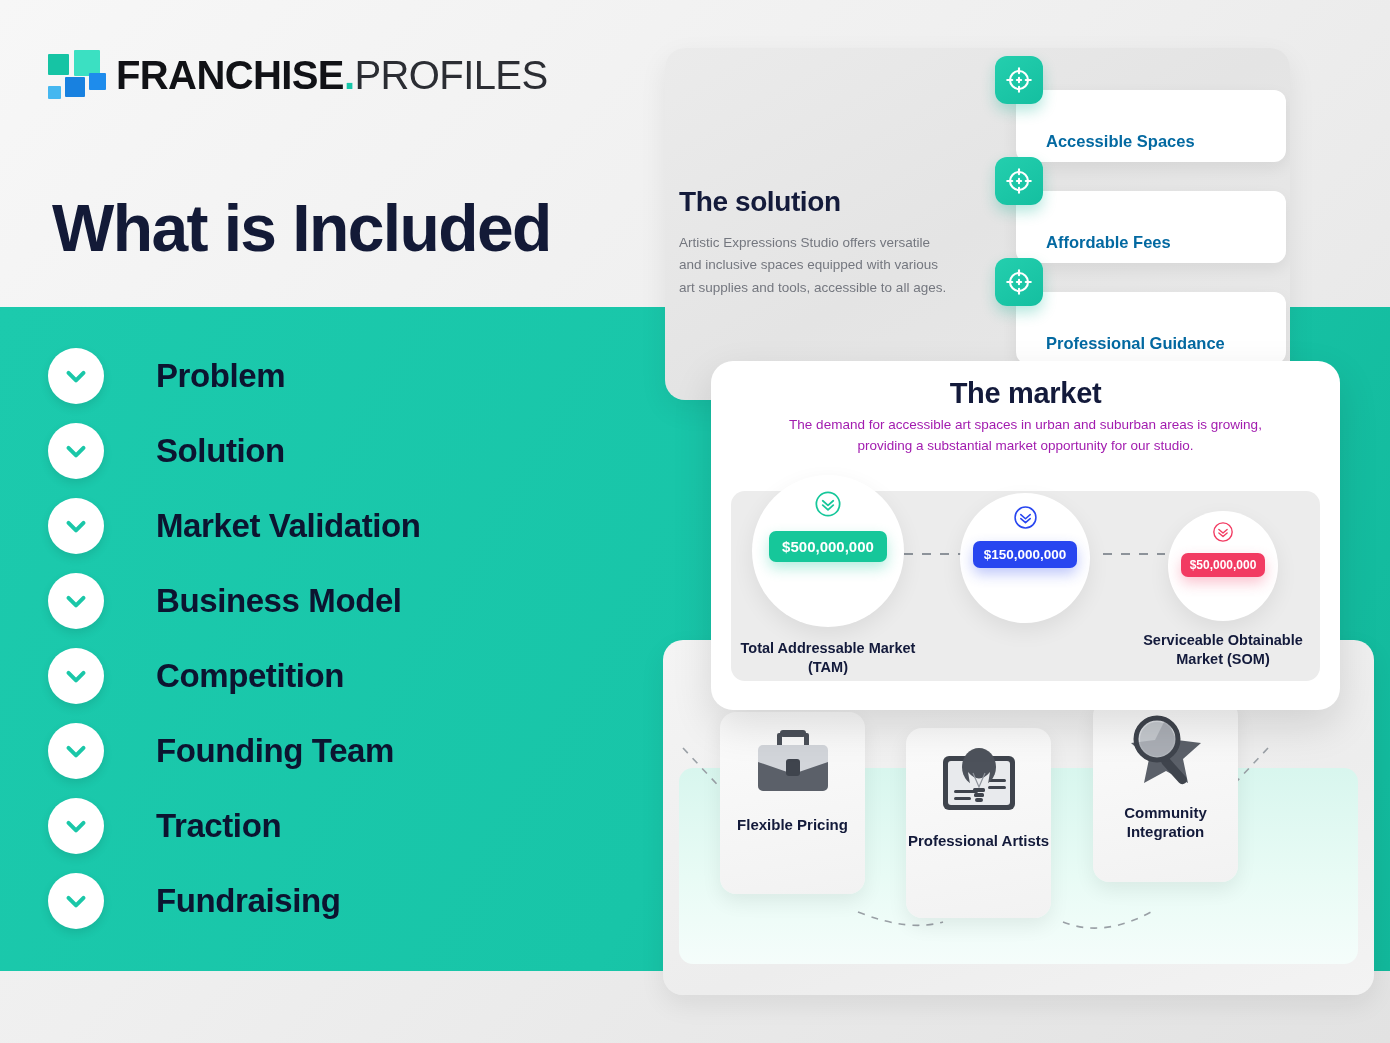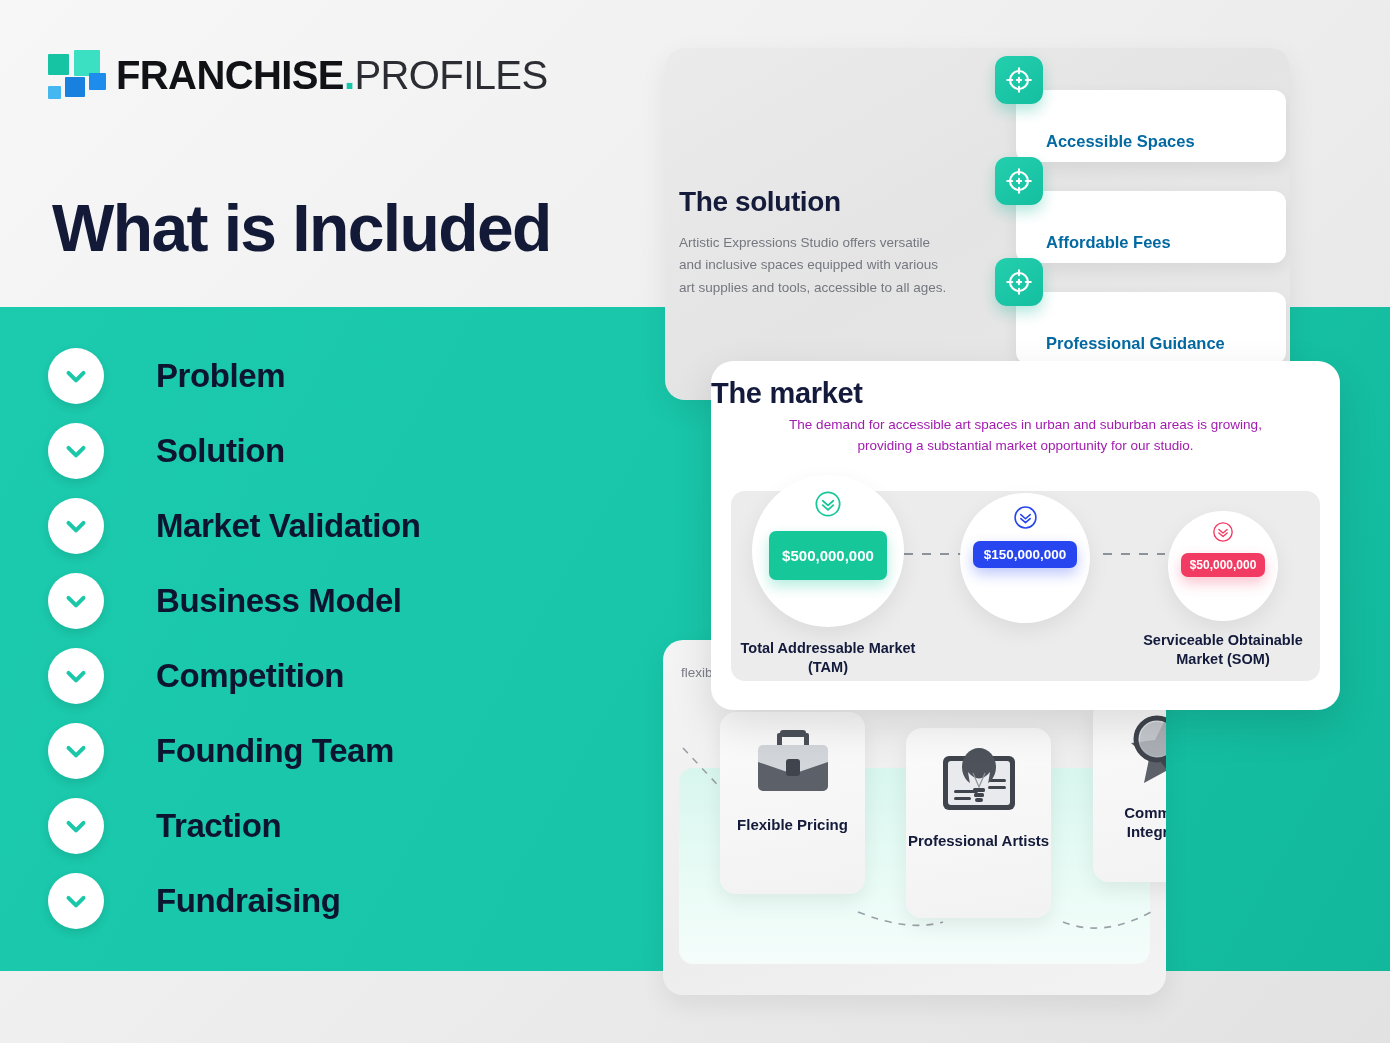--- a/index.html
+++ b/index.html
@@ -96,21 +96,21 @@
     position: absolute; left: 0px; top: 8px;
     width: 48px; height: 48px; border-radius: 12px;
     background: linear-gradient(145deg,#24cfae,#14bfa0);
     display: flex; align-items: center; justify-content: center;
     box-shadow: 0 7px 14px rgba(20,180,150,.30);
     z-index: 2;
   }
 
   
   .adv-card {
-    left: 663px; top: 640px; width: 503px; height: 355px;
+    left: 663px; top: 640px; width: 711px; height: 355px;
     background: linear-gradient(160deg,#f4f4f4 0%,#ededed 60%,#f3f3f3 100%);
     box-shadow: 0 10px 26px rgba(0,0,0,.07);
     overflow: hidden;
   }
   .adv-inner-band {
     position: absolute; left: 16px; top: 128px; right: 16px; height: 196px;
     border-radius: 14px;
     background: linear-gradient(180deg,#d8f6ee 0%,#e8fbf5 55%,#f5fdfb 100%);
   }
   .adv-desc {
@@ -135,21 +135,21 @@
   .dash-line { position: absolute; stroke: #9aa0a6; stroke-width: 1.6; stroke-dasharray: 7 7; fill: none; }
 
   
   .market-card {
     left: 711px; top: 361px; width: 629px; height: 349px;
     background: #ffffff; border-radius: 22px;
     box-shadow: 0 16px 40px rgba(0,0,0,.12);
     overflow: hidden;
   }
   .mkt-title {
-    position: absolute; left: 0; right: 0; top: 16px; text-align: left;
+    position: absolute; left: 0; right: 0; top: 16px; text-align: center;
     font-size: 29px; font-weight: 700; color: #131a3b; letter-spacing: -0.3px;
   }
   .mkt-desc {
     position: absolute; left: 78px; right: 78px; top: 54px; text-align: center;
     font-size: 13.5px; line-height: 1.55; color: #a21caf;
   }
   .mkt-band {
     position: absolute; left: 20px; top: 130px; right: 20px; height: 190px;
     border-radius: 14px; background: #ececec;
   }
@@ -164,21 +164,21 @@
     display: flex; flex-direction: column; align-items: center;
   }
   .b1 { width: 152px; height: 152px; }
   .b2 { width: 130px; height: 130px; }
   .b3 { width: 110px; height: 110px; }
   .mkt-chev { margin-top: 15px; }
   .b2 .mkt-chev { margin-top: 12px; }
   .b3 .mkt-chev { margin-top: 10px; }
   .mkt-badge {
     margin-top: 9px; border-radius: 7px; color: #fff;
-    font-size: 15px; font-weight: 700; padding: 16px 13px; white-space: nowrap;
+    font-size: 15px; font-weight: 700; padding: 7px 13px; white-space: nowrap;
   }
   .b2 .mkt-badge { font-size: 13.5px; padding: 6px 11px; margin-top: 7px; }
   .b3 .mkt-badge { font-size: 12px; padding: 5px 9px; margin-top: 6px; }
   .mkt-caption {
     margin-top: 12px; font-size: 14.5px; font-weight: 700;
     color: #131a3b; line-height: 1.28;
   }
   .col-2 .mkt-caption, .col-3 .mkt-caption { margin-top: 10px; }
   .mkt-dash {
     position: absolute; height: 2px; top: 192px;

